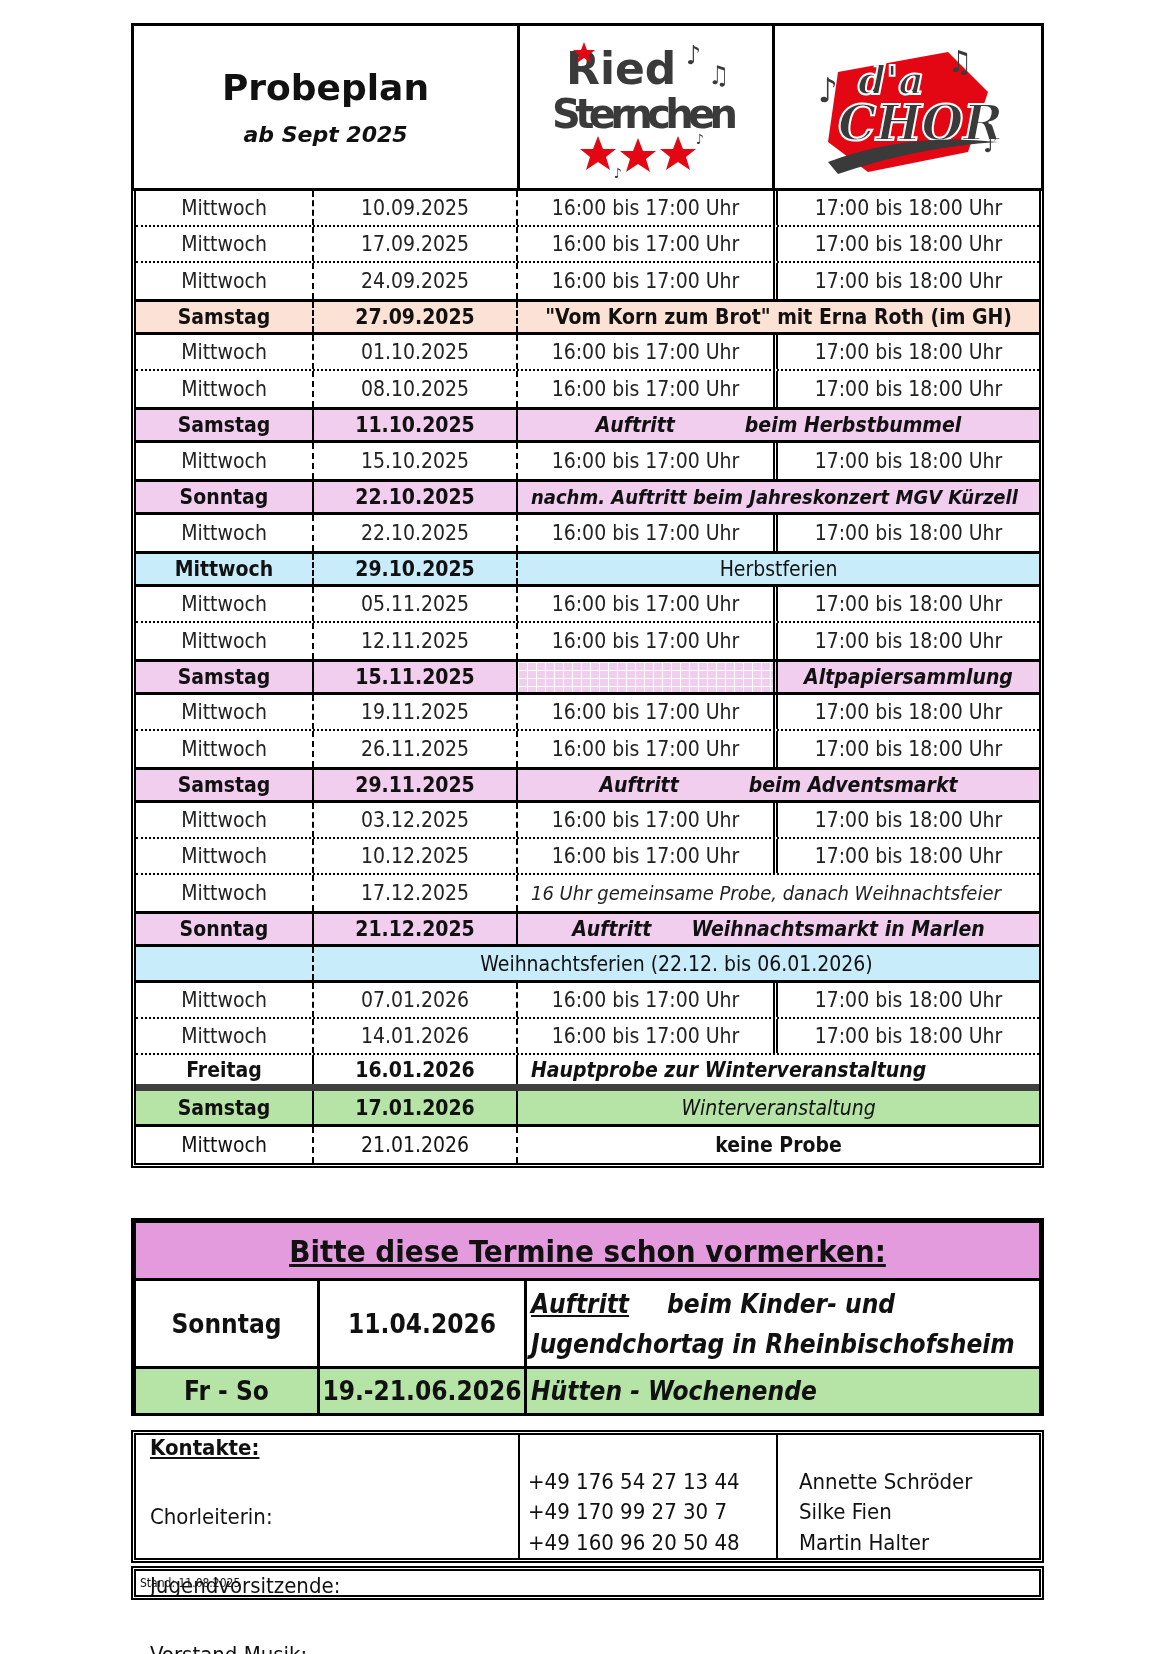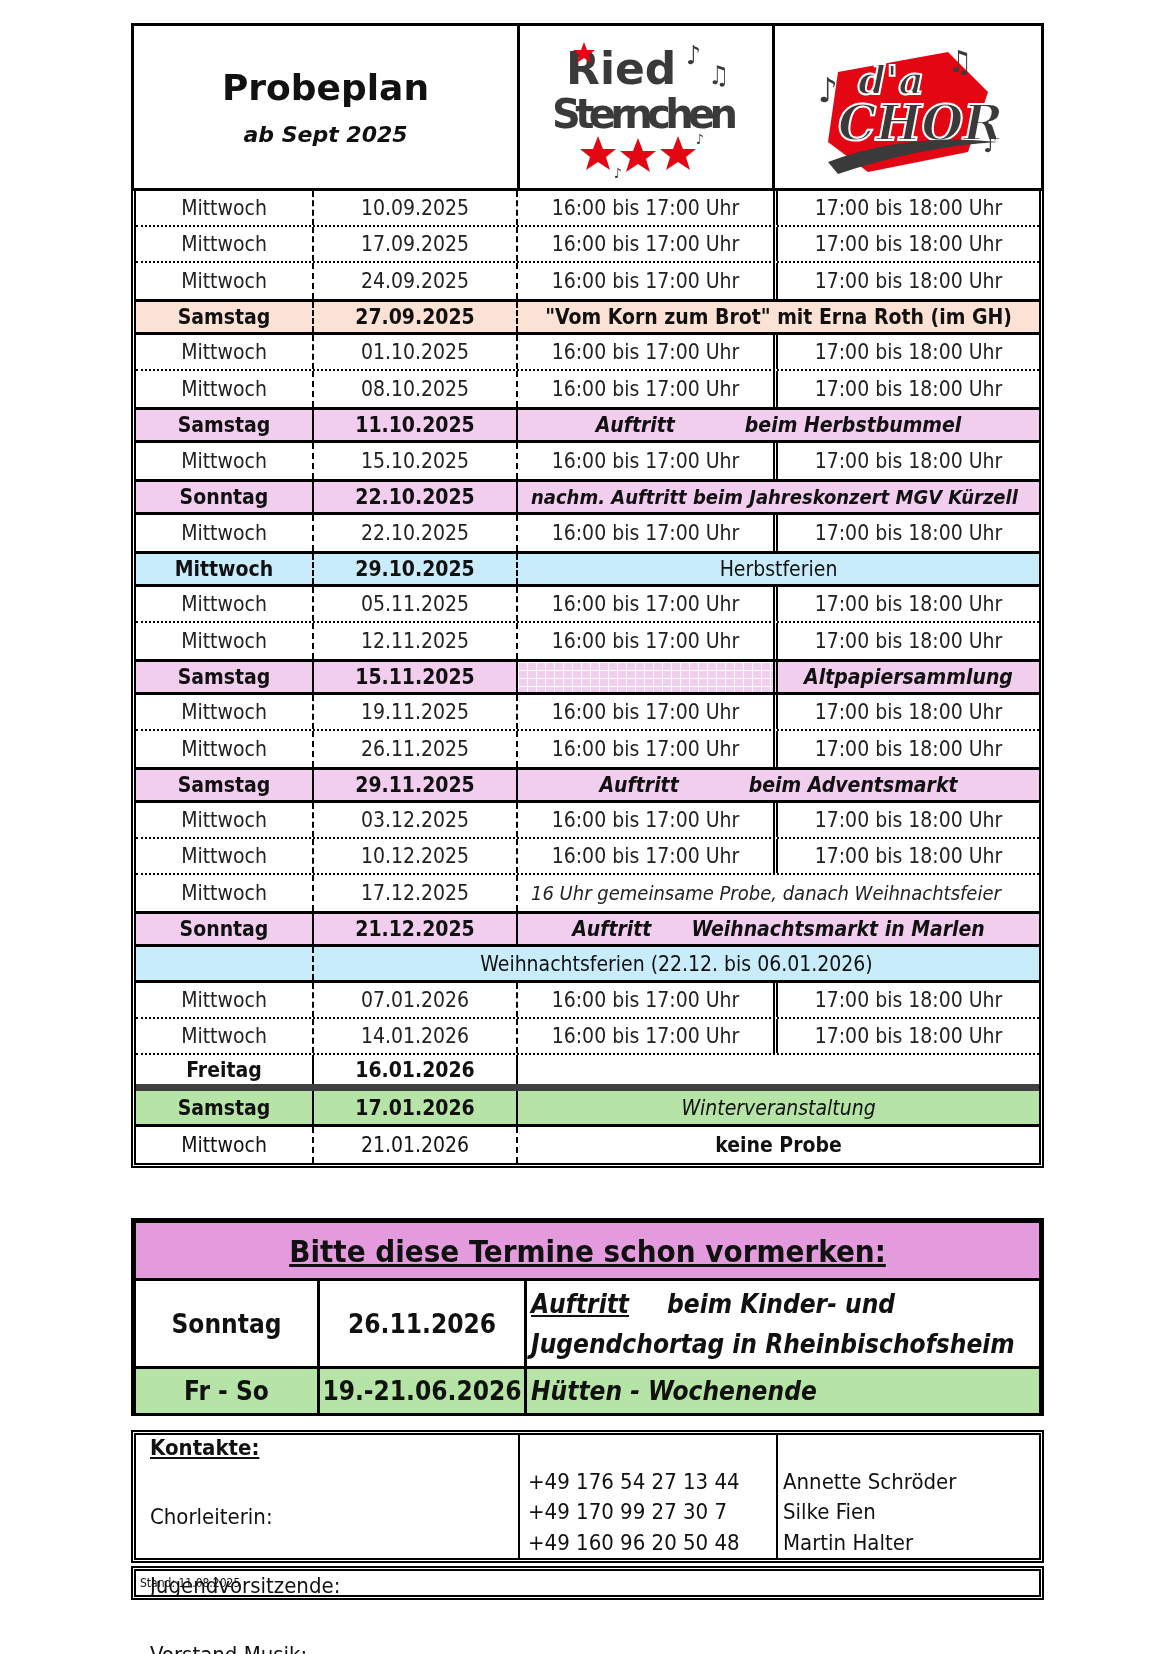--- a/index.html
+++ b/index.html
@@ -43,21 +43,21 @@
   #vm .r .b{width:204px;border-right:3px solid #000;display:flex;align-items:center;justify-content:center;}
   #vm .r .c{flex:1;display:flex;flex-direction:column;justify-content:center;padding-left:4px;font-style:italic;}
   #vm .r1{height:88px;border-bottom:3px solid #000;}
   #vm .r2{height:44px;background:#b6e4a6;}
   
   #ct{left:131px;top:1430px;width:913px;height:133px;border:5px double #000;display:flex;font-size:22px;font-weight:300;}
   #ct .col{box-sizing:border-box;display:flex;flex-direction:column;}
   #ct .col .ln{height:31px;display:flex;align-items:center;white-space:nowrap;}
   #ct .cA{width:384px;border-right:2px solid #000;padding-left:14px;gap:44px;}
   #ct .cB{width:258px;border-right:2px solid #000;padding-left:8px;}
-  #ct .cC{flex:1;padding-left:5px;}
+  #ct .cC{flex:1;padding-left:21px;}
   #stand{left:131px;top:1566px;width:913px;height:34px;border:5px double #000;font-size:12px;display:flex;align-items:center;padding-left:4px;}
   svg{display:block;}
 </style>
 </head>
 <body>
 
 <div id="hdr" class="abs">
   <div class="hc c1">
     <div class="title">Probeplan</div>
     <div class="subtitle">ab Sept 2025</div>
@@ -240,40 +240,41 @@
   <div class="row std">
     <div class="cell d">Mittwoch</div>
     <div class="cell dt">14.01.2026</div>
     <div class="cell t1">16:00 bis 17:00 Uhr</div>
     <div class="cell t2">17:00 bis 18:00 Uhr</div>
   </div>
 
   <div class="row ev" style="border-bottom:7px solid #404040">
     <div class="cell d">Freitag</div>
     <div class="cell dt">16.01.2026</div>
+    <div class="cell span it leftal">Hauptprobe zur Winterveranstaltung</div>
   </div>
 
   <div class="row green ev" style="border-bottom:3px solid #000">
     <div class="cell d">Samstag</div>
     <div class="cell dt">17.01.2026</div>
     <div class="cell span it" style="font-weight:normal">Winterveranstaltung</div>
   </div>
 
   <div class="row">
     <div class="cell d">Mittwoch</div>
     <div class="cell dt">21.01.2026</div>
     <div class="cell span" style="font-weight:bold">keine Probe</div>
   </div>
 </div>
 
 <div id="vm" class="abs">
   <div class="head">Bitte diese Termine schon vormerken:</div>
   <div class="r r1">
     <div class="a">Sonntag</div>
-    <div class="b">26.11.2026</div>
+    <div class="b">11.04.2026</div>
     <div class="c">
       <div style="height:40px;display:flex;align-items:center;gap:38px">
         <span style="text-decoration:underline">Auftritt</span>
         <span>beim Kinder- und</span>
       </div>
       <div style="height:40px;display:flex;align-items:center">Jugendchortag in Rheinbischofsheim</div>
     </div>
   </div>
   <div class="r r2">
     <div class="a">Fr - So</div>

